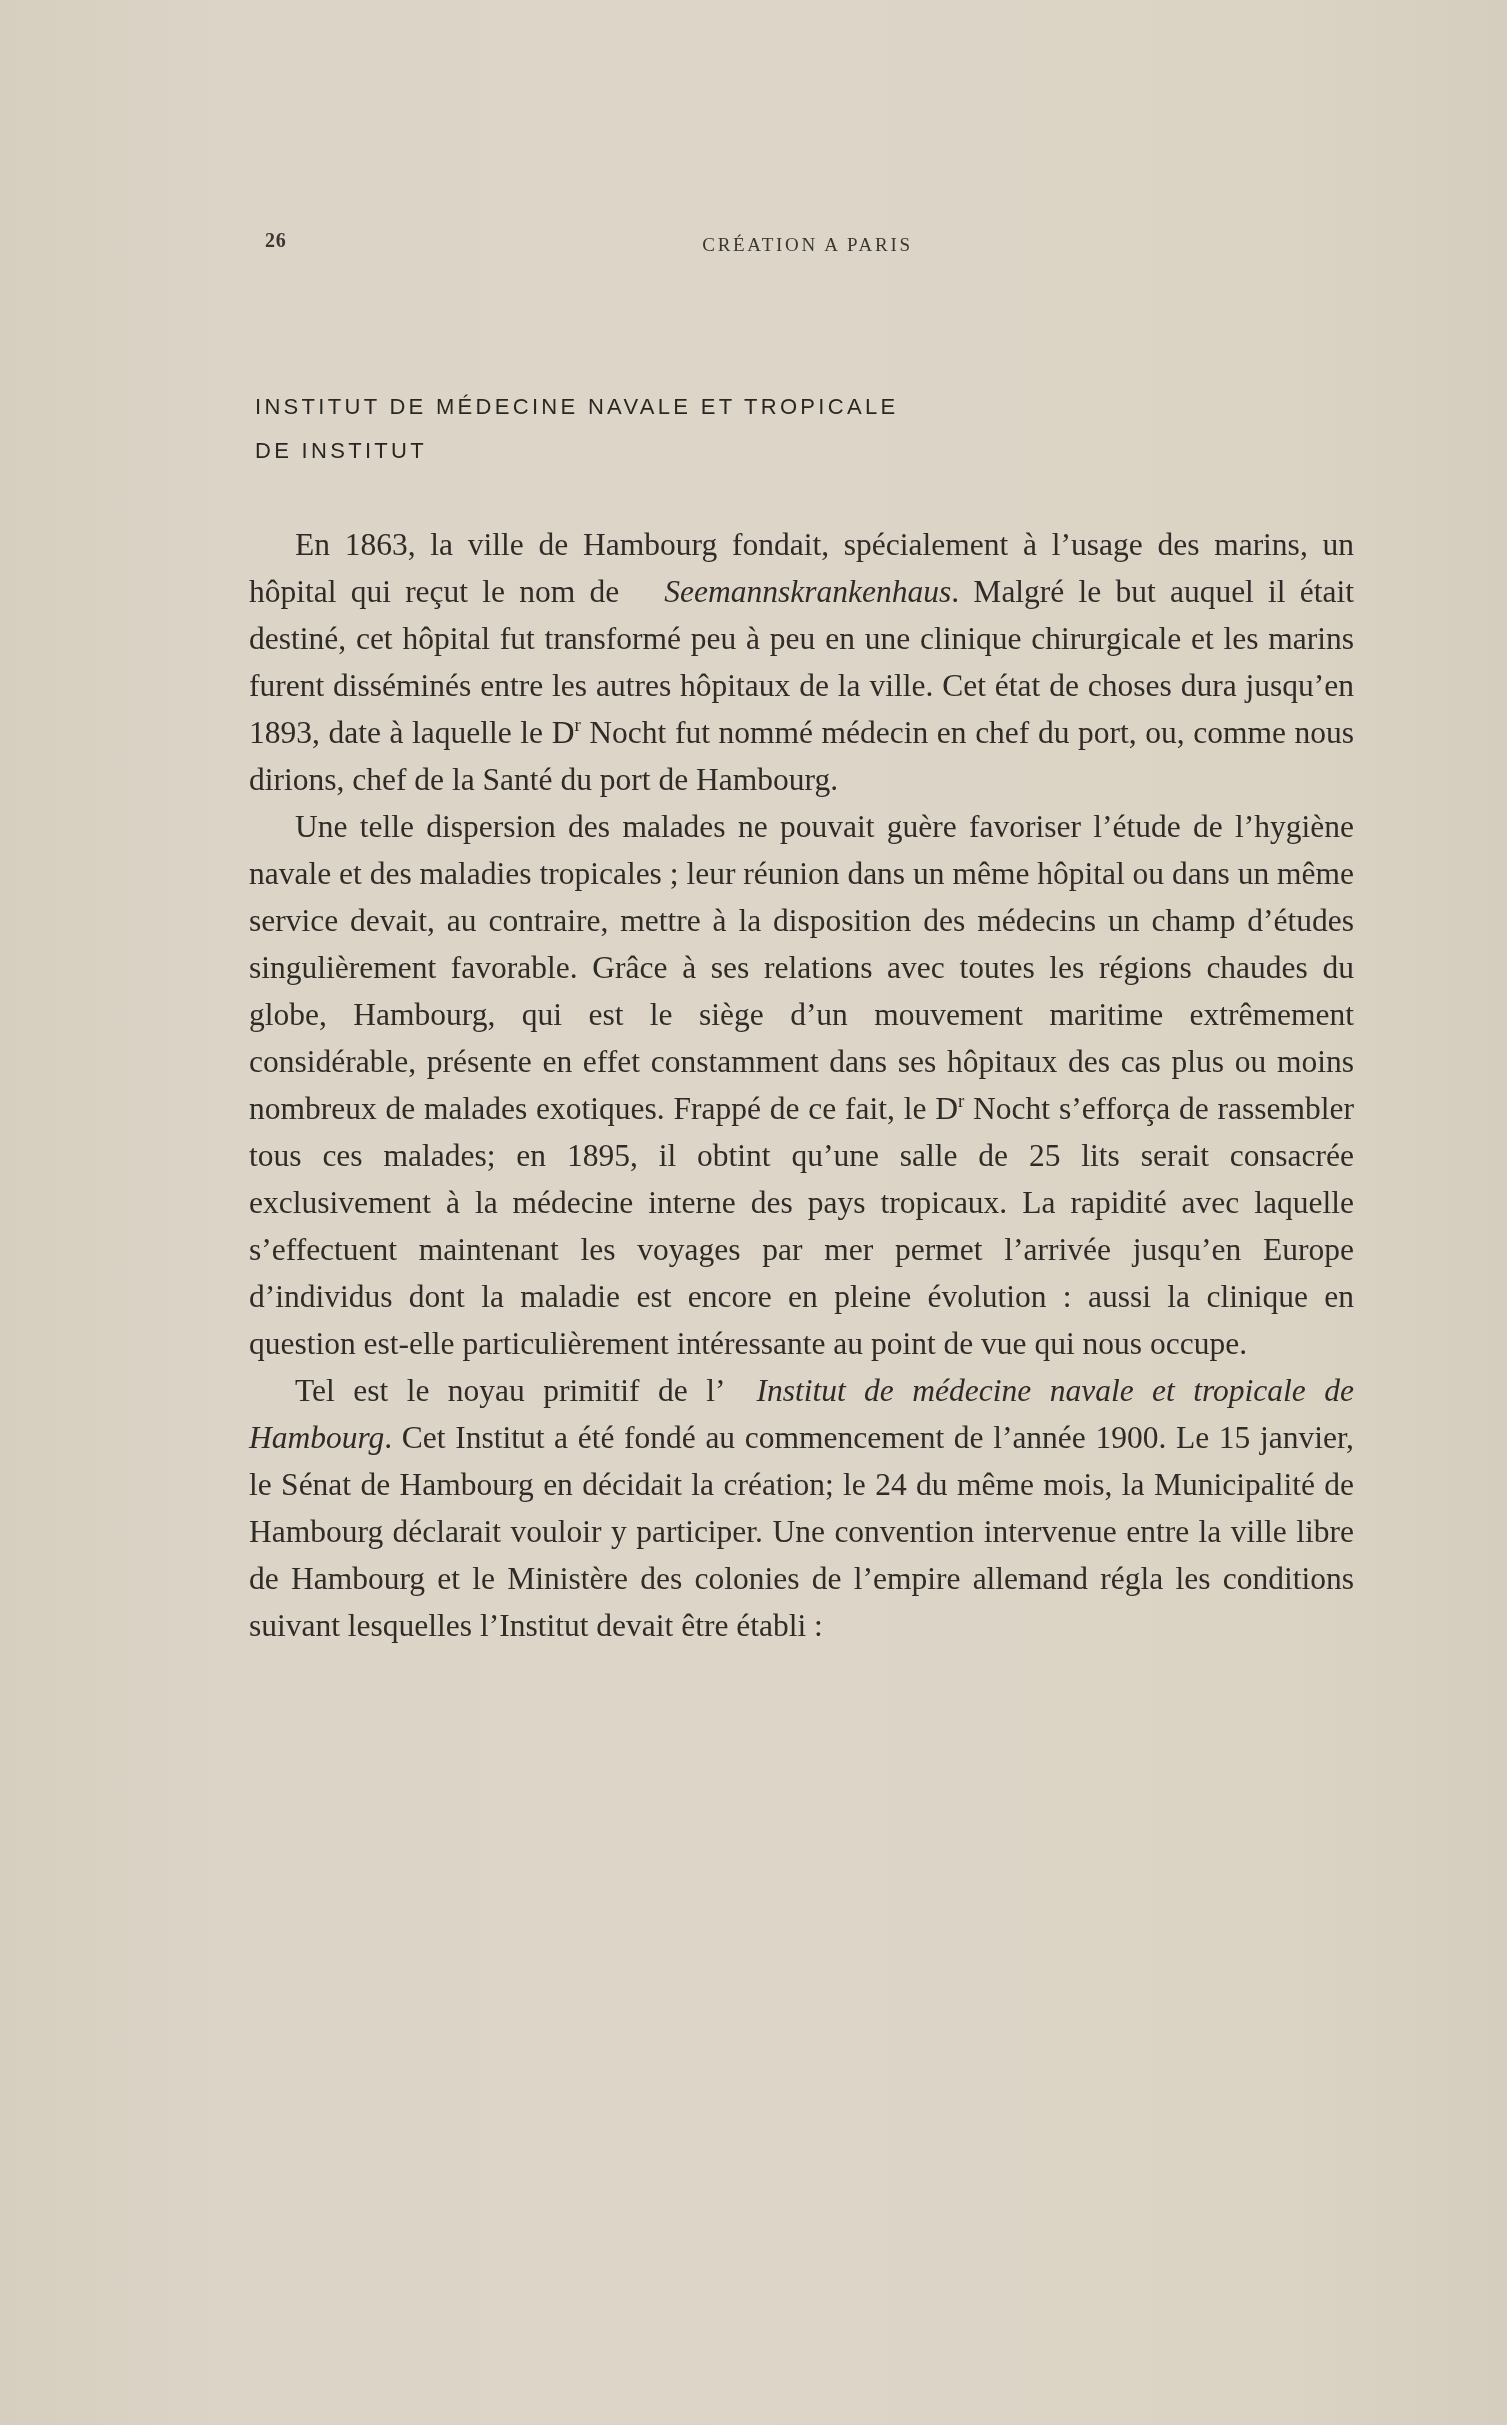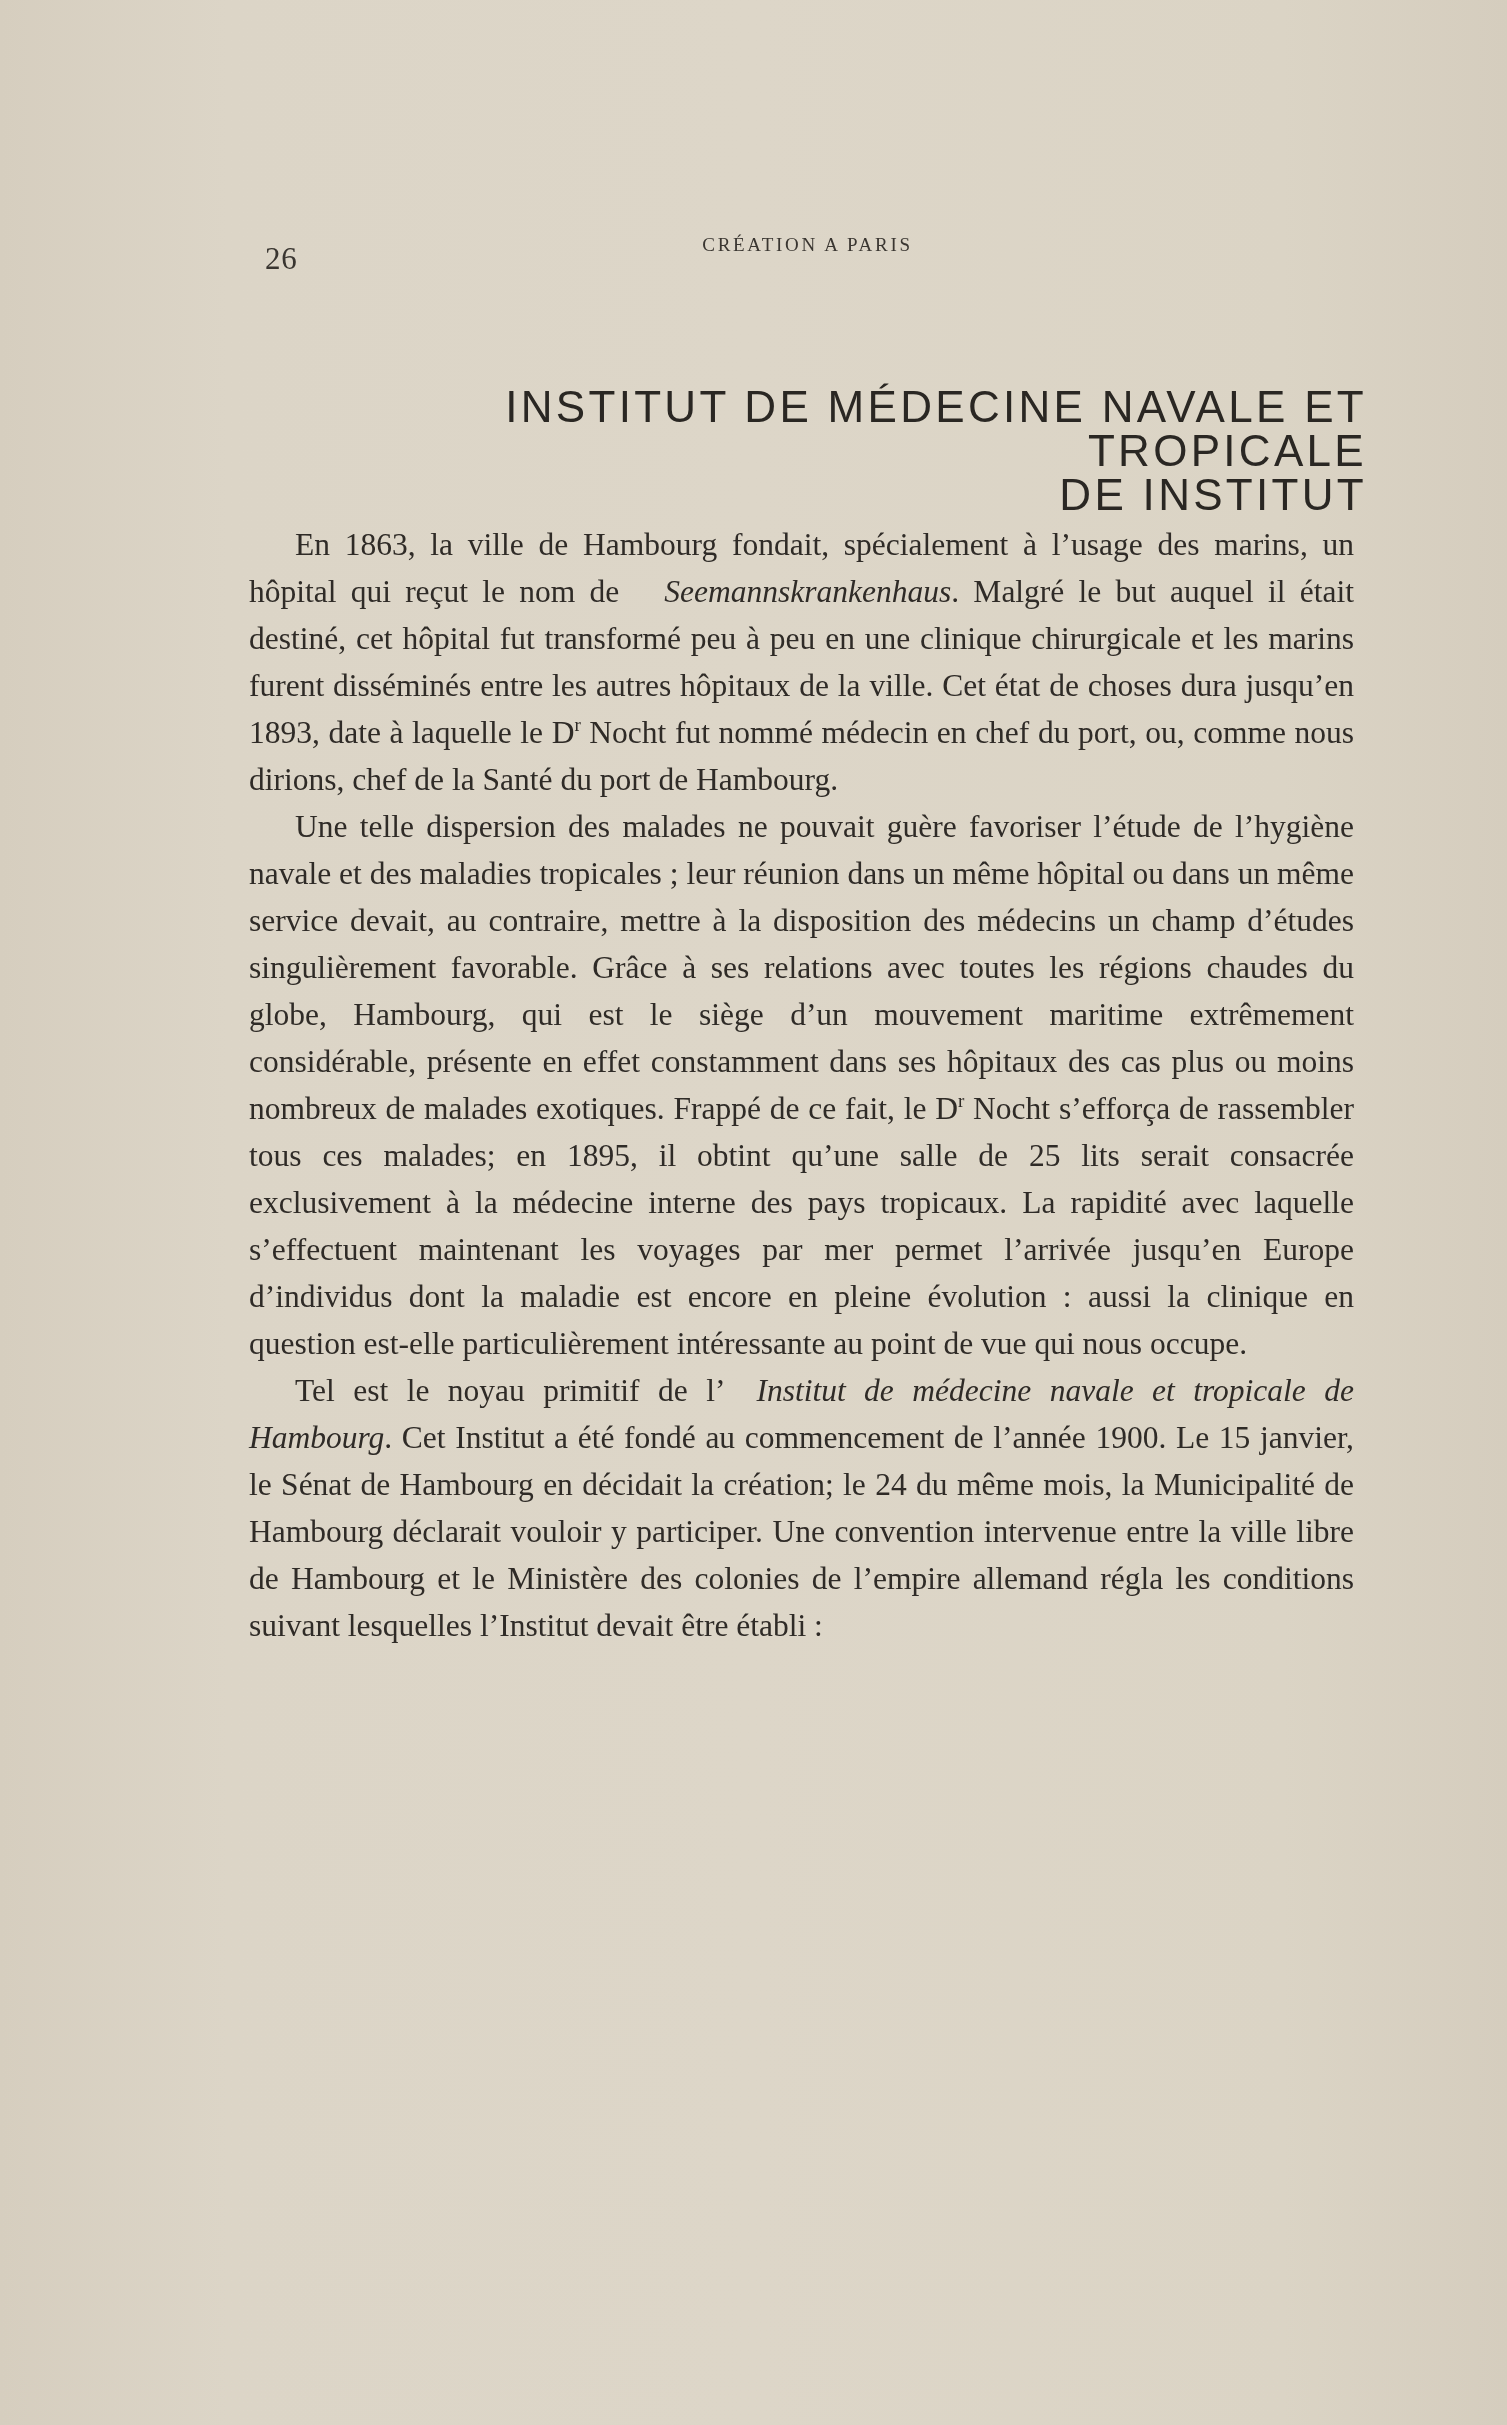--- a/index.html
+++ b/index.html
@@ -12,32 +12,32 @@
     color: #2b2824;
   }
   .page {
     position: absolute; left: 0; top: 0; width: 1508px; height: 2426px;
     background: linear-gradient(90deg, #d6cebf 0%, #dcd5c7 15%, #ddd6c8 50%, #dbd4c5 85%, #d5cdbe 100%);
   }
   .running-head {
     position: absolute; top: 229px; left: 265px; width: 1085px; height: 40px;
   }
   .page-number {
-    position: absolute; left: 0; top: 12px;
-    font-size: 31px; letter-spacing: 0.7px; color: #3a3631;
+    position: absolute; left: 0; top: 0;
+    font-size: 20px; letter-spacing: 0.7px; color: #3a3631; font-weight: bold;
   }
   .running-title {
     position: absolute; left: 0; right: 0; top: 5.4px; text-align: center;
     font-size: 19px; letter-spacing: 2.7px; color: #3a3631;
   }
   .section-title {
     position: absolute; top: 385px; left: 255px; width: 1112px;
-    text-align: right;
+    text-align: left;
     font-family: "Liberation Sans", "DejaVu Sans", sans-serif;
-    font-size: 44px; letter-spacing: 3.3px; line-height: 44px;
+    font-size: 22px; letter-spacing: 3.3px; line-height: 44px;
     color: #2a2723;
   }
   .body-text {
     position: absolute; top: 521px; left: 249px; width: 1105px;
     font-size: 31.5px; line-height: 47px;
     text-align: justify;
     color: #2f2b27;
   }
   .body-text p { margin: 0; text-indent: 46px; }
   em { font-style: italic; margin-left: 31px; }

